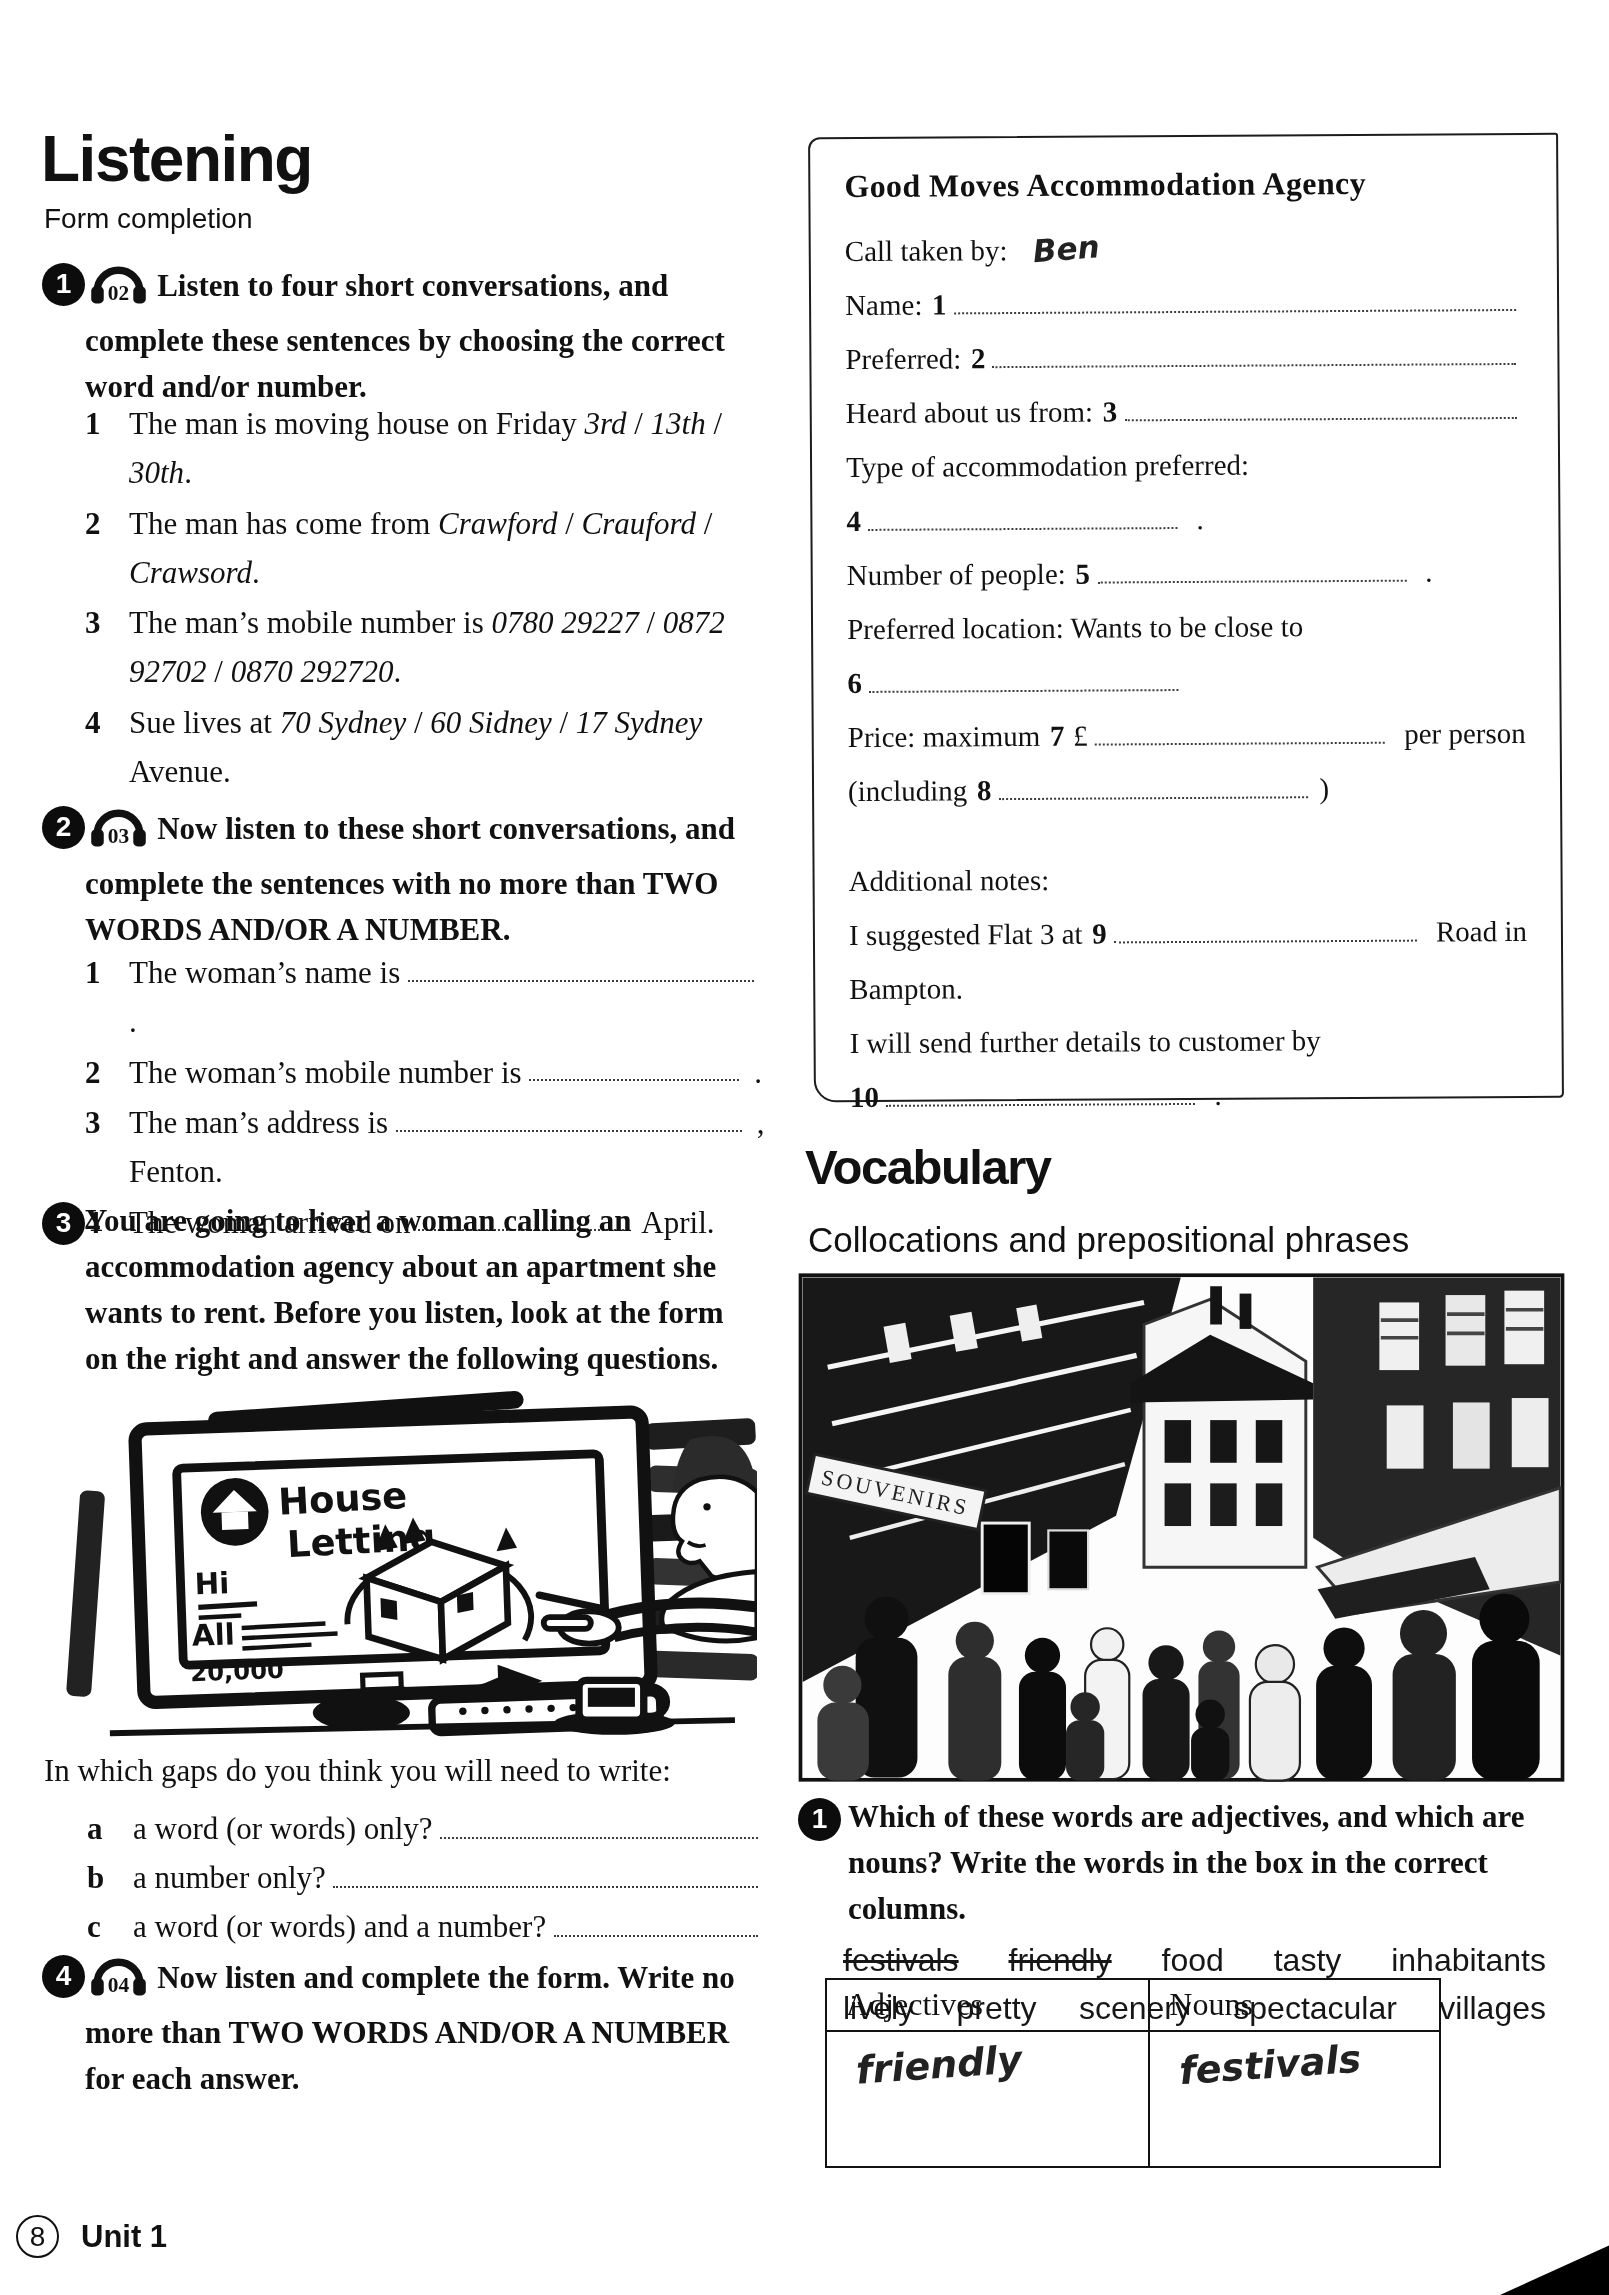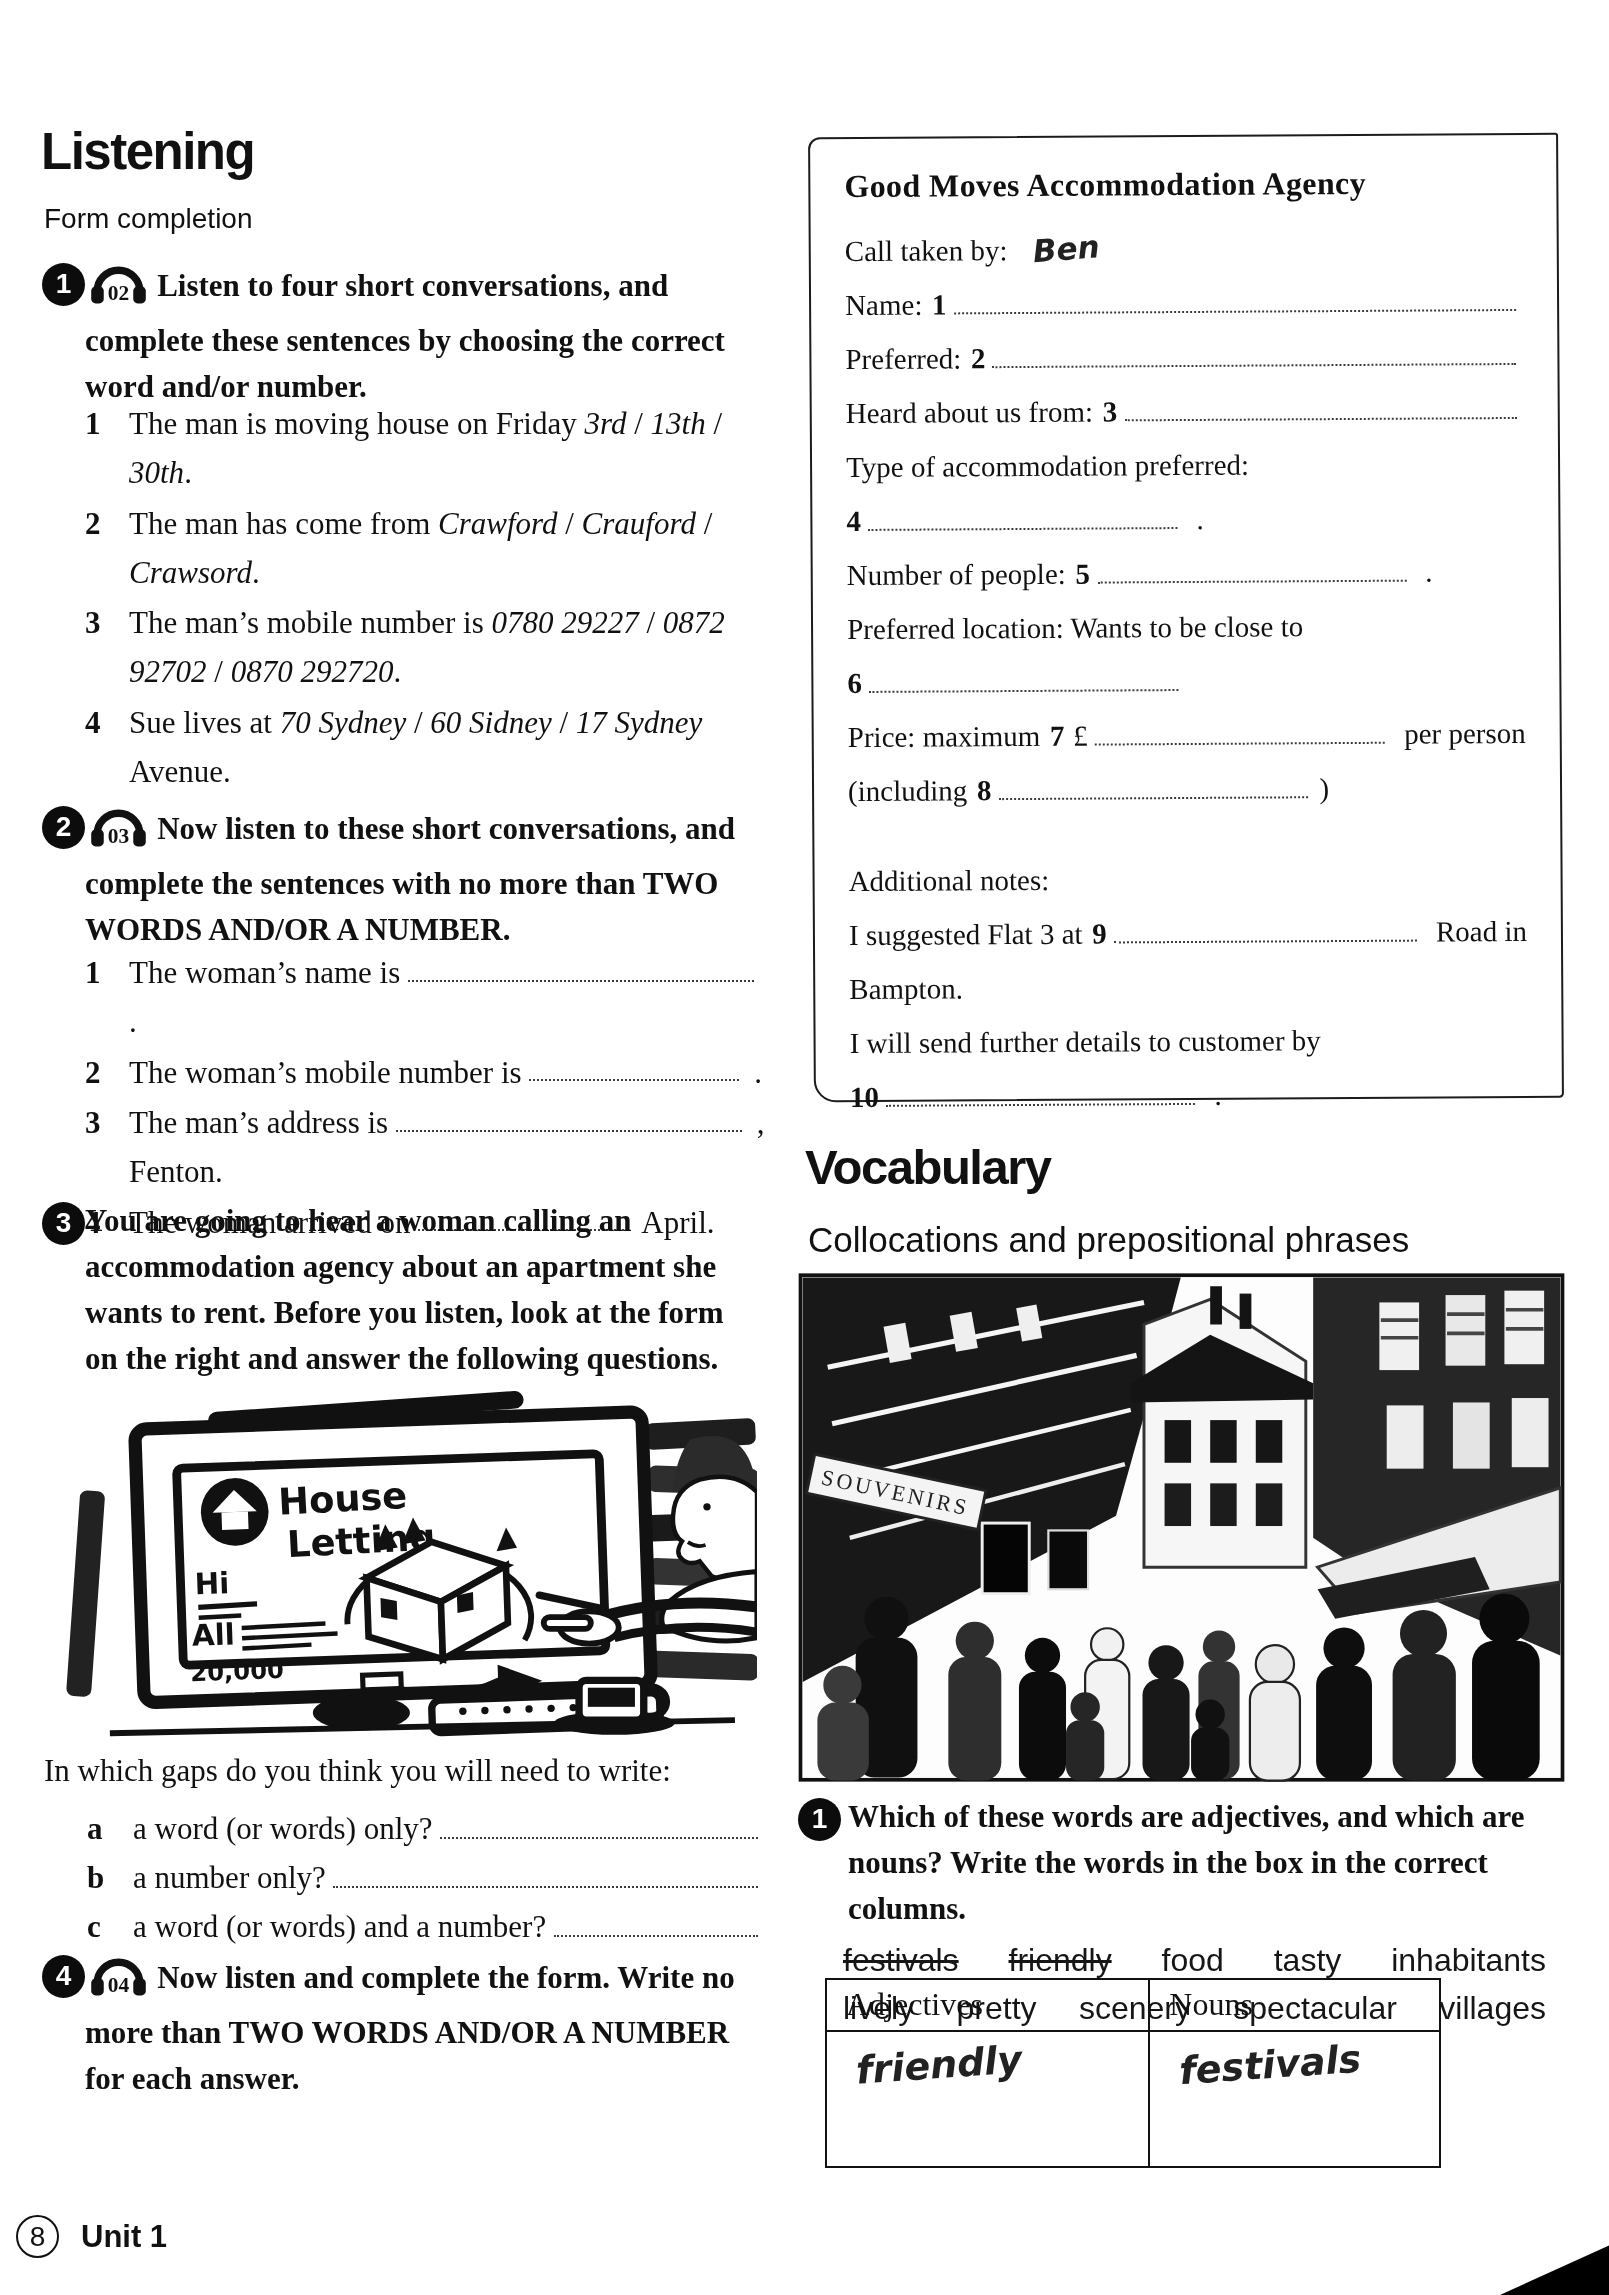--- a/index.html
+++ b/index.html
@@ -1,20 +1,20 @@
 <!DOCTYPE html>
 <html style="font-size:11.8px"><head>
 <meta charset="utf-8">
 <style>
   html,body{margin:0;padding:0;background:#888;}
   .page{position:relative;width:1610px;height:2295px;background:#fff;color:#111;
         font-family:"Liberation Serif",serif;overflow:hidden;}
 
   
-  #listening-title{position:absolute;left:41px;top:122px;font-size:51px;font-weight:bold;
+  #listening-title{position:absolute;left:41px;top:122px;font-size:64px;font-weight:bold;
     font-family:"Liberation Sans",sans-serif;letter-spacing:-1.5px;}
   #listening-subtitle{position:absolute;left:44px;top:203px;font-size:28px;
     font-family:"Liberation Sans",sans-serif;}
   #vocab-title{position:absolute;left:805px;top:1139px;font-size:49px;font-weight:bold;
     font-family:"Liberation Sans",sans-serif;letter-spacing:-1.5px;}
   #vocab-subtitle{position:absolute;left:808px;top:1220px;font-size:35px;
     font-family:"Liberation Sans",sans-serif;}
 
   
   .ex{position:absolute;left:42px;width:720px;}

